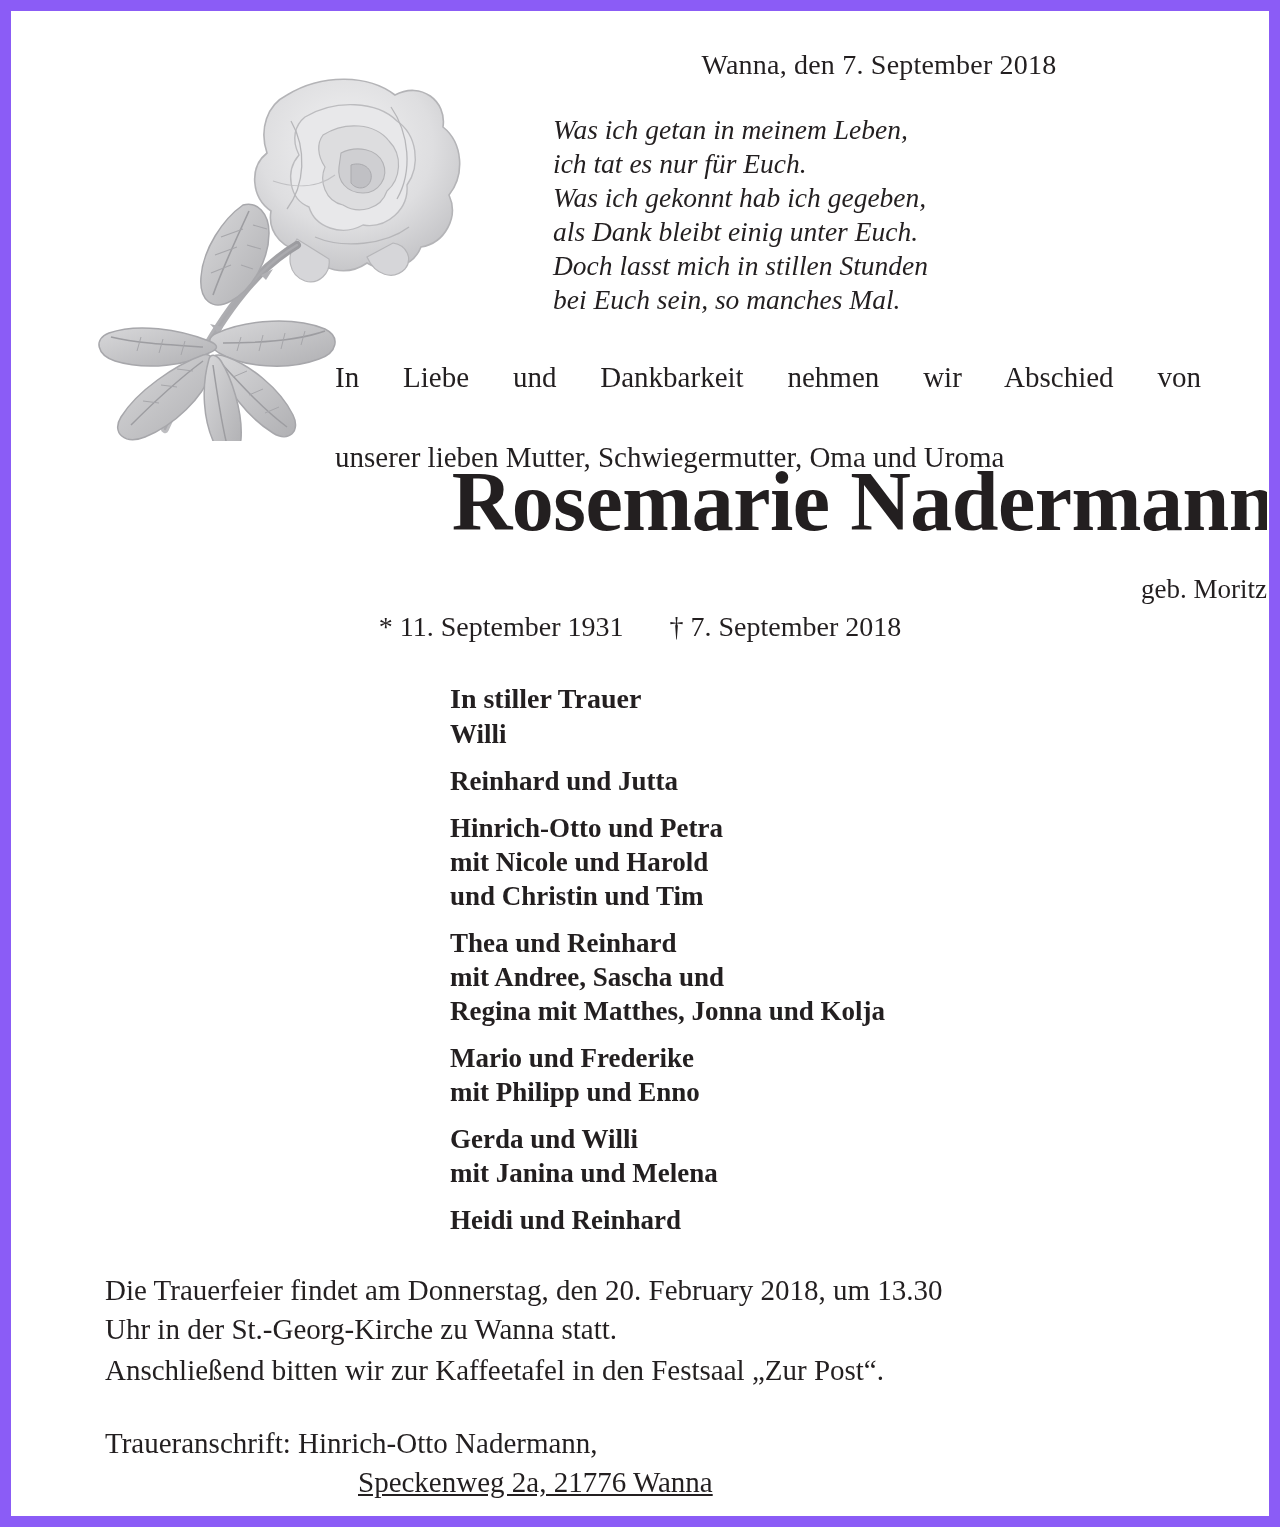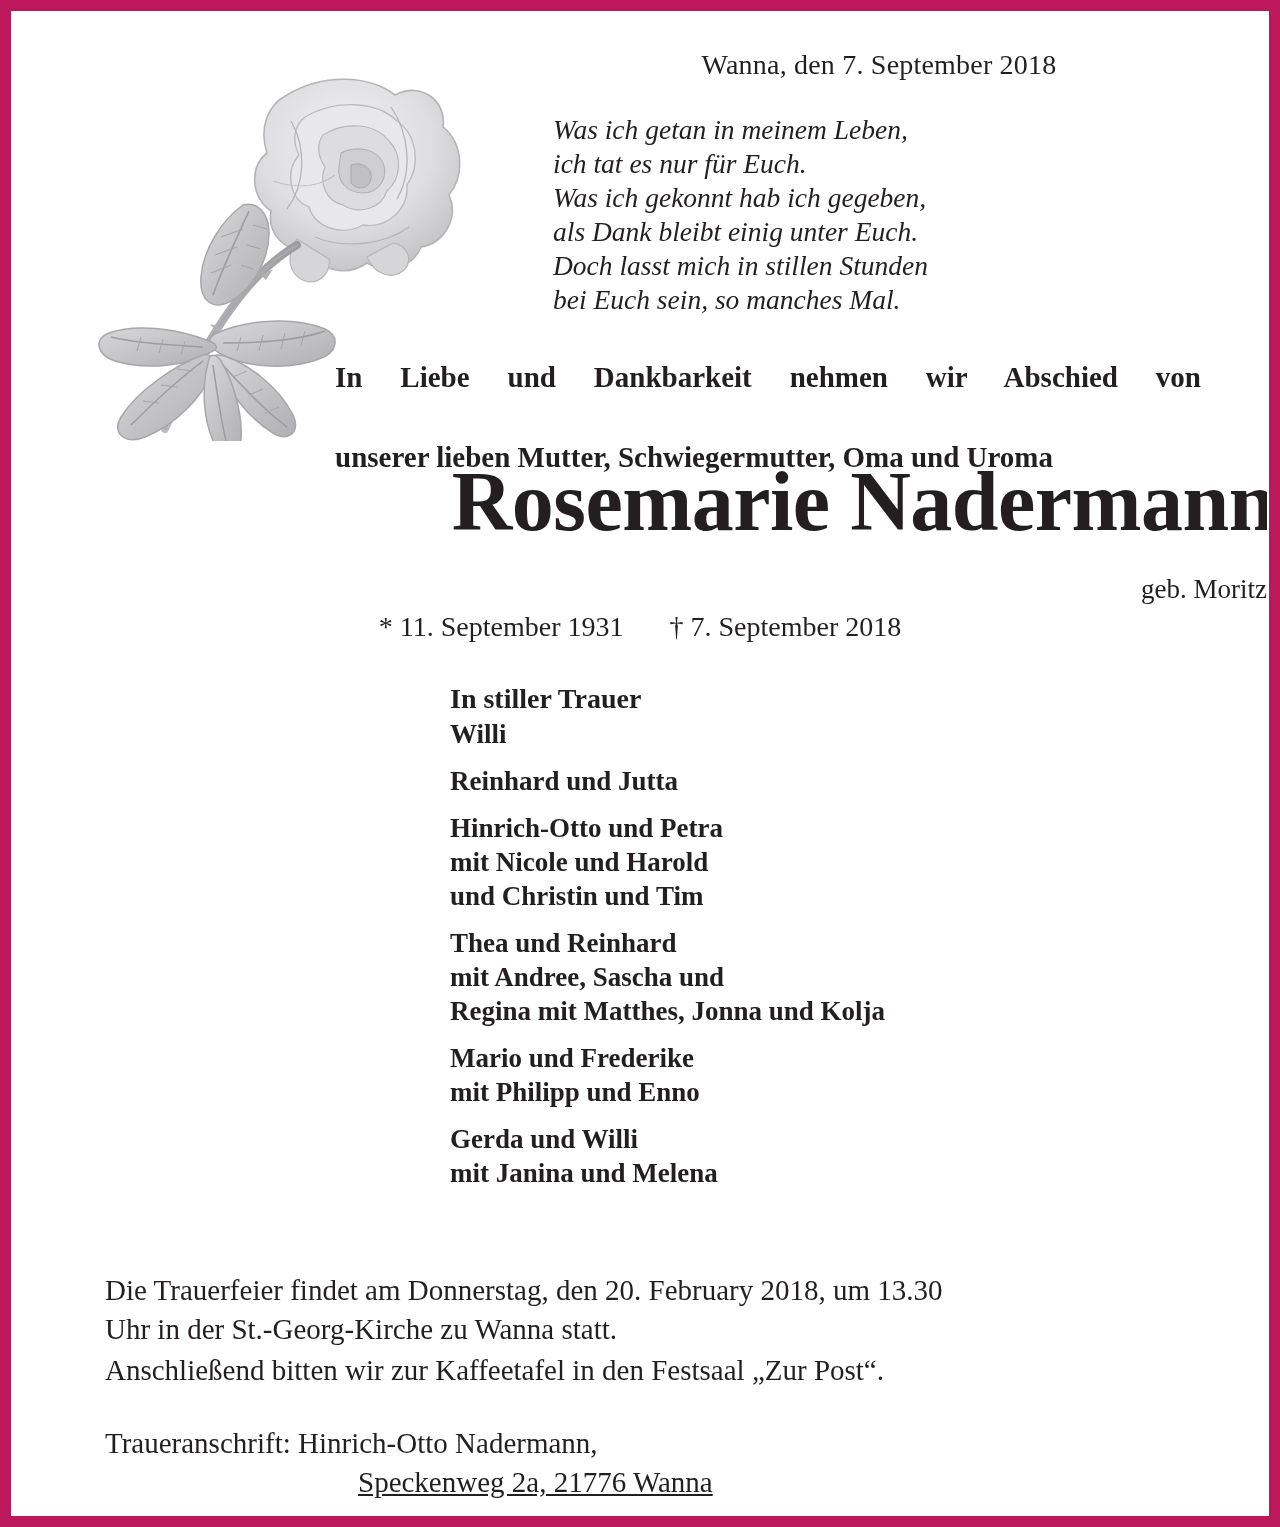--- a/index.html
+++ b/index.html
@@ -14,21 +14,21 @@
     color: #231f20;
     overflow: hidden;
   }
 
   
   .notice-frame {
     position: relative;
     box-sizing: border-box;
     width: 1280px;
     height: 1527px;
-    background: #be185d;
+    background: #8b5cf6;
     padding: 11px;
   }
   .notice-inner-rule {
     box-sizing: border-box;
     width: 100%;
     height: 100%;
     background: #ffffff;
     border: 2px solid #ffffff;
     position: relative;
     overflow: hidden;
@@ -75,21 +75,20 @@
 
   
   .intro {
     position: absolute;
     left: 322px;
     top: 344px;
     width: 866px;
     font-size: 29px;
     line-height: 40px;
     text-align: justify;
-    font-weight: bold;
   }
   .intro .l1 { display: block; text-align: justify; }
   .intro .l1::after { content: ""; display: inline-block; width: 100%; }
   .intro .l2 { display: block; white-space: nowrap; }
 
   
   .deceased-name {
     position: absolute;
     left: 8px;
     top: 441px;
@@ -324,20 +323,21 @@
           <span class="ln">Mario und Frederike</span>
           <span class="ln">mit Philipp und Enno</span>
         </div>
 
         <div class="mourn-group">
           <span class="ln">Gerda und Willi</span>
           <span class="ln">mit Janina und Melena</span>
         </div>
 
         <div class="mourn-group">
+          <span class="ln">Heidi und Reinhard</span>
         </div>
       </div>
 
       <div class="service-info">
         <span class="ln">Die Trauerfeier findet am Donnerstag, den 20. February 2018, um 13.30</span>
         <span class="ln">Uhr in der St.-Georg-Kirche zu Wanna statt.</span>
       </div>
 
       <div class="reception-info">Anschließend bitten wir zur Kaffeetafel in den Festsaal „Zur Post“.</div>
 

